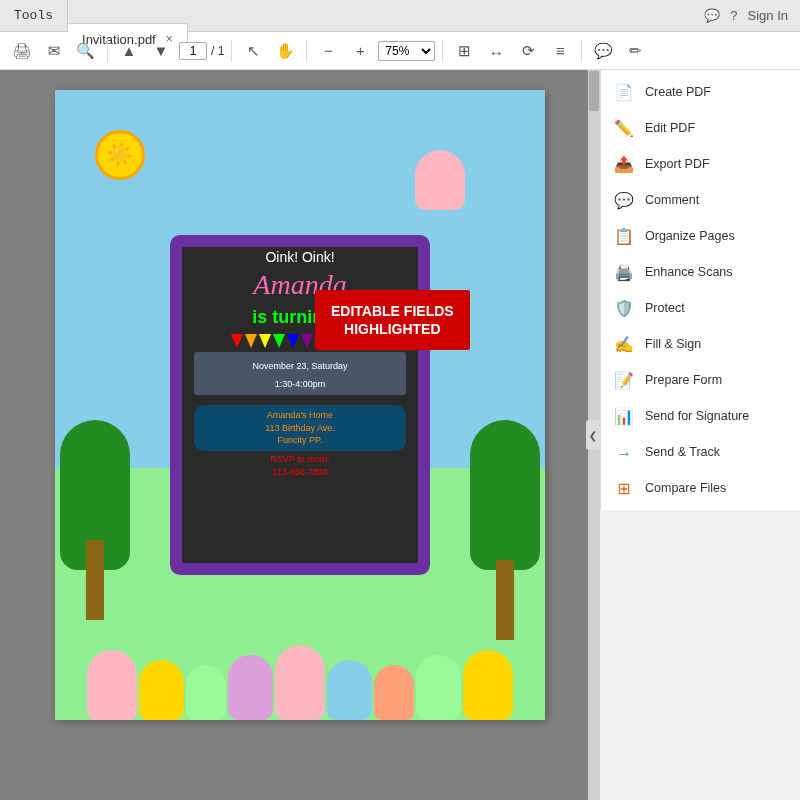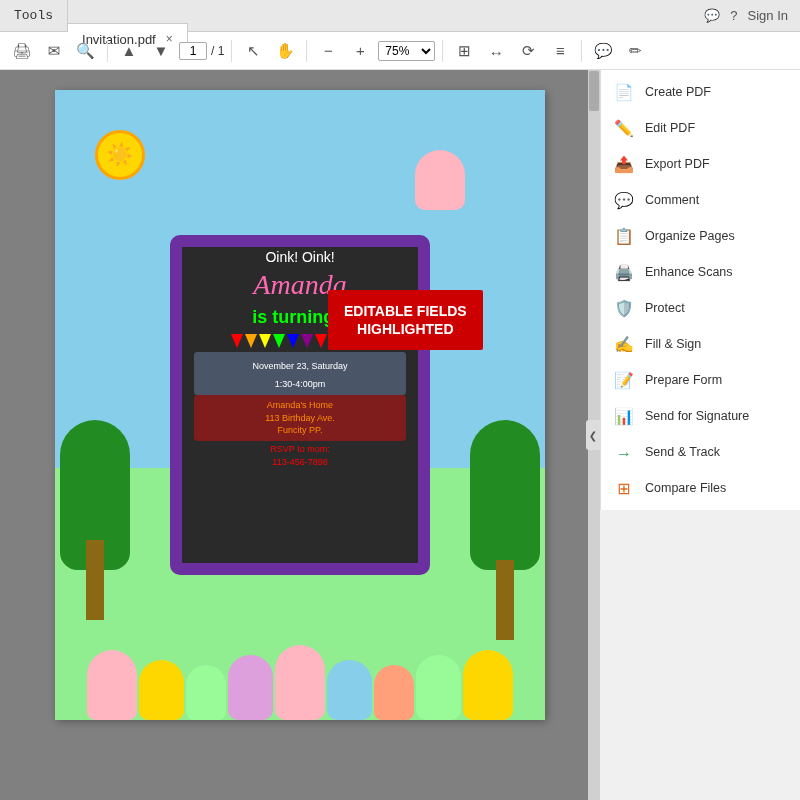--- a/index.html
+++ b/index.html
@@ -315,21 +315,21 @@
       position: absolute;
       top: 60px;
       right: 80px;
       z-index: 6;
     }
 
     
     .editable-tooltip {
       position: absolute;
       top: 200px;
-      left: 273px;
+      left: 260px;
       background: #cc0000;
       color: white;
       font-weight: bold;
       font-size: 14px;
       padding: 12px 16px;
       text-align: center;
       line-height: 1.3;
       z-index: 20;
       border-radius: 2px;
     }
@@ -514,21 +514,21 @@
             <div class="flag" style="background:#FFA500;"></div>
             <div class="flag" style="background:#00FF00;"></div>
             <div class="flag" style="background:#0000FF;"></div>
           </div>
 
           <div style="background:#4a5568;width:90%;padding:4px;border-radius:3px;">
             <div class="chalk-details">November 23, Saturday</div>
             <div class="chalk-details">1:30-4:00pm</div>
           </div>
 
-          <div style="background:#7f1d1d;width:90%;padding:4px;border-radius:4px;margin-top:0;">
+          <div style="background:#0c4a6e;width:90%;padding:4px;border-radius:10px;margin-top:10px;">
             <div class="chalk-address">Amanda's Home</div>
             <div class="chalk-address">113 Birthday Ave.</div>
             <div class="chalk-address">Funcity PP.</div>
           </div>
           <div class="chalk-rsvp">RSVP to mom:</div>
           <div class="chalk-rsvp">113-456-7898</div>
         </div>
 
         <div class="editable-tooltip">
           <div>EDITABLE FIELDS</div>

